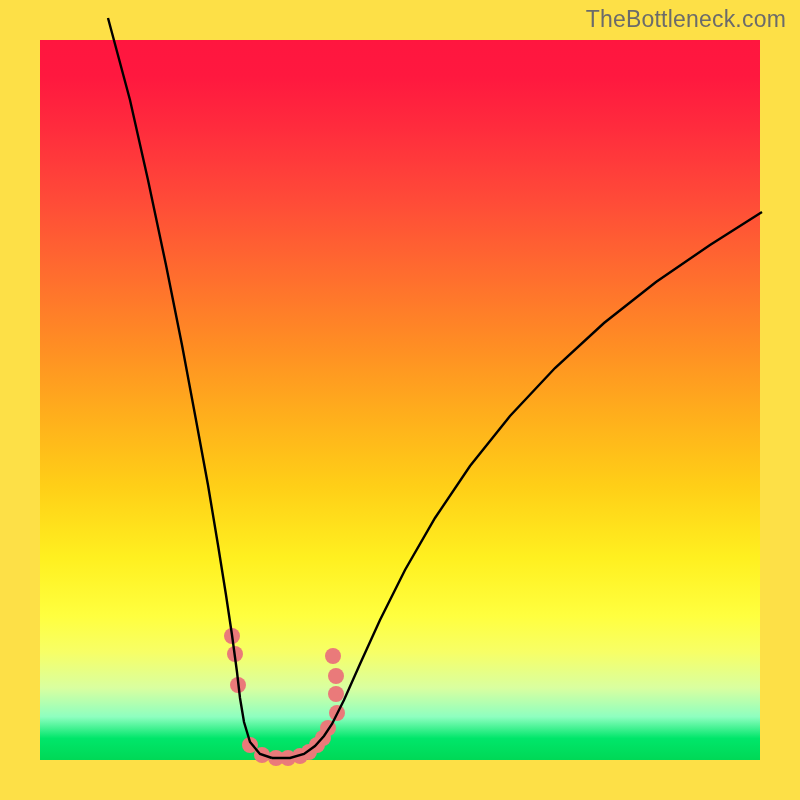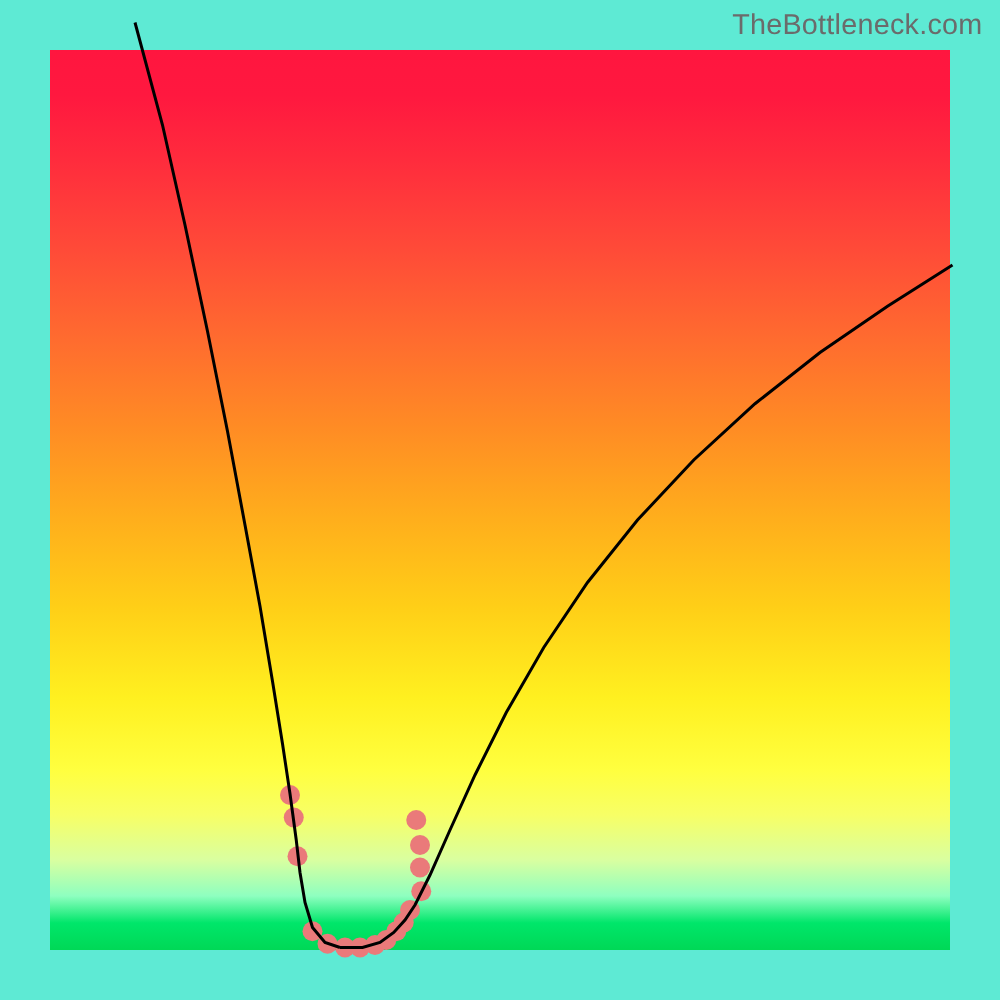--- a/index.html
+++ b/index.html
@@ -8,21 +8,21 @@
     width: 800px;
     height: 800px;
     background: #000;
     font-family: Arial, Helvetica, sans-serif;
     overflow: hidden;
   }
   .frame {
     position: relative;
     width: 800px;
     height: 800px;
-    background: #5eead4;
+    background: #fde047;
   }
   .plot-area {
     position: absolute;
     left: 40px;
     top: 40px;
     width: 720px;
     height: 720px;
     background: linear-gradient(
       to bottom,
       #ff163f 0%,

